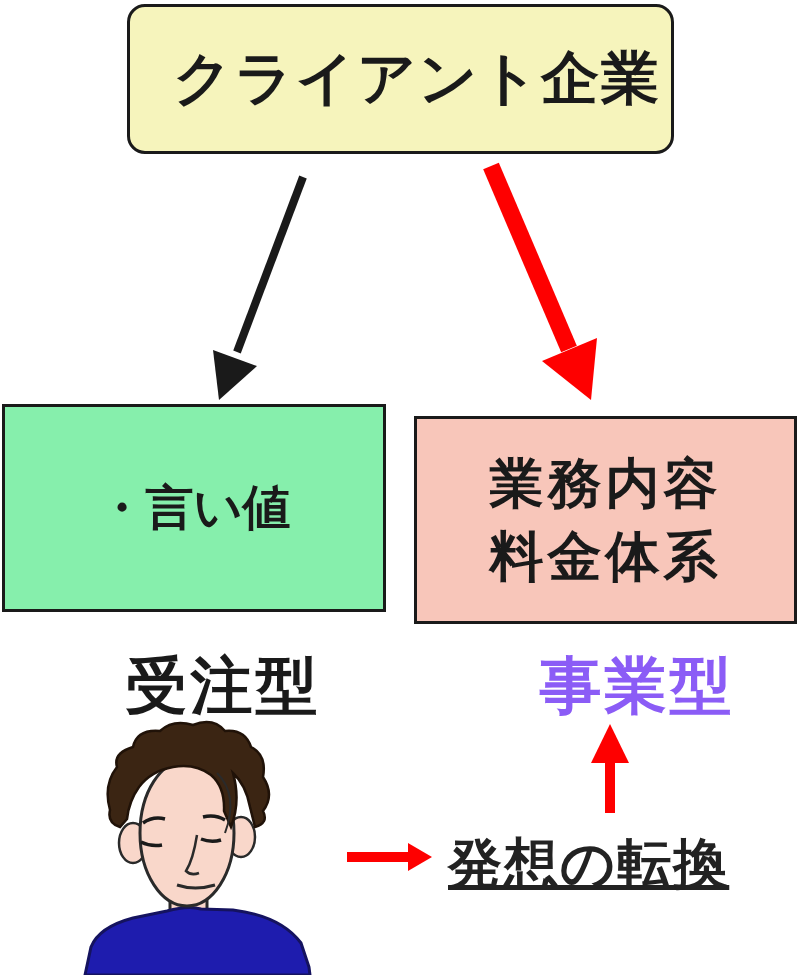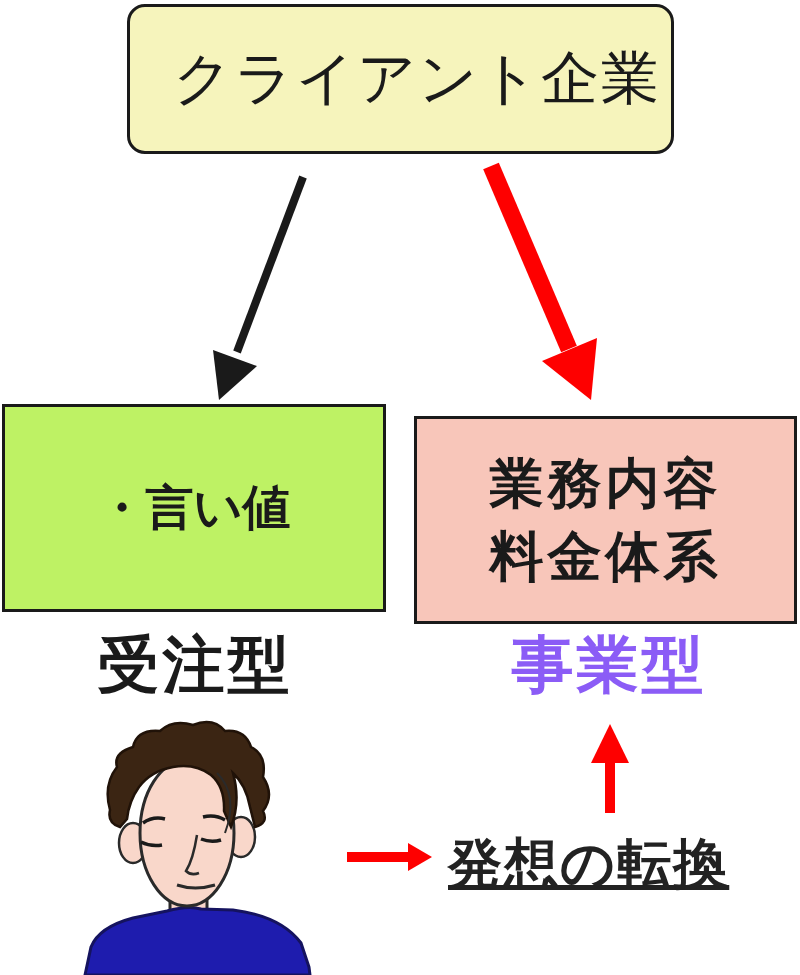--- a/index.html
+++ b/index.html
@@ -20,48 +20,49 @@
     flex-direction: column;
     align-items: center;
     justify-content: center;
     text-align: center;
   }
   .box-top {
     left: 127px; top: 4px; width: 547px; height: 150px;
     background: #f6f4bc;
     border-radius: 18px;
     font-size: 58px;
-    font-weight: normal;
+    font-weight: bold;
     letter-spacing: 2px;
     padding-left: 33px;
   }
   .box-left {
     left: 2px; top: 404px; width: 384px; height: 208px;
-    background: #bef264;
+    background: #86efac;
     font-size: 48px;
     font-weight: bold;
     line-height: 1.38;
   }
   .box-left .inner { text-align: left; }
   .box-right {
     left: 414px; top: 404px; width: 383px; height: 208px;
     background: #f8c6ba;
     font-size: 54px;
     font-weight: bold;
     line-height: 1.35;
     letter-spacing: 4px;
     margin-top: 12px;
   }
   .type-label {
     position: absolute;
-    top: 623px;
+    top: 644px;
     font-size: 62px;
     font-weight: bold;
     text-align: center;
     letter-spacing: 3px;
+    margin-left: 28px;
   }
   .type-label.left  { left: 0px;   width: 390px; color: #1a1a1a; }
   .type-label.right { left: 420px; width: 378px; color: #8b5cf6; }
   .bottom-text {
     position: absolute;
     left: 448px; top: 828px;
     font-size: 54px;
     font-weight: bold;
     color: #222222;
     letter-spacing: 2px;

